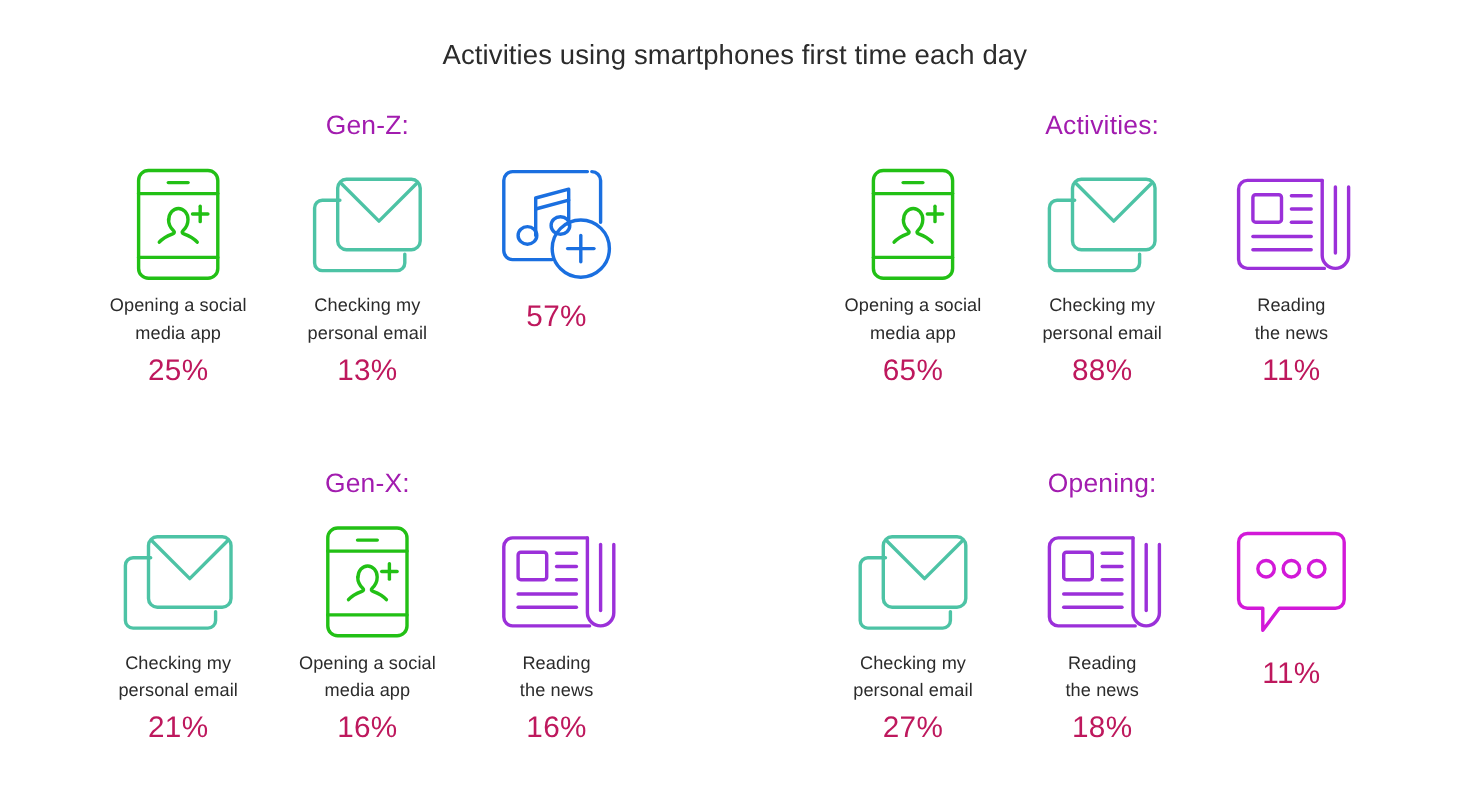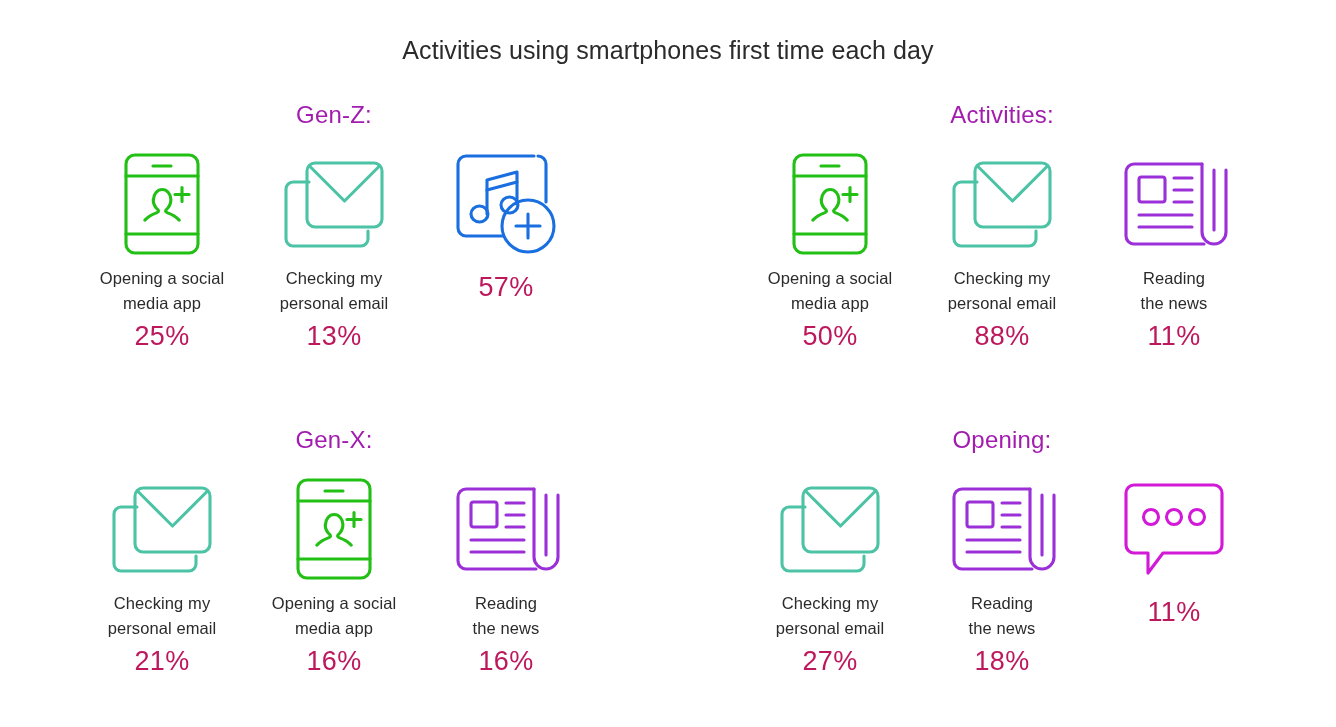--- a/index.html
+++ b/index.html
@@ -170,21 +170,21 @@
                 <line x1="3" y1="82" x2="75" y2="82" fill="none" stroke="#22C015" stroke-width="3.1" stroke-linecap="round" stroke-linejoin="round"></line>
                 <line x1="30" y1="14" x2="48" y2="14" fill="none" stroke="#22C015" stroke-width="3.1" stroke-linecap="round" stroke-linejoin="round"></line>
                 <path d="M30.5 47.5 a8.7 10 0 1 1 17.4 0 c0 5.6 -2.6 8.4 -4.6 10.2 c-1.2 1.1 -0.8 2.3 0.8 2.9 c5.4 2 9.6 4.6 12.2 7.6" fill="none" stroke="#22C015" stroke-width="3.1" stroke-linecap="round" stroke-linejoin="round"></path>
                 <path d="M30.2 47.5 c0 5.6 2.6 8.4 4.6 10.2 c1.2 1.1 0.8 2.3 -0.8 2.9 c-5.4 2 -9.6 4.6 -12.2 7.6" fill="none" stroke="#22C015" stroke-width="3.1" stroke-linecap="round" stroke-linejoin="round"></path>
                 <line x1="52" y1="42.5" x2="66" y2="42.5" fill="none" stroke="#22C015" stroke-width="3.1" stroke-linecap="round" stroke-linejoin="round"></line>
                 <line x1="59" y1="35.5" x2="59" y2="49.5" fill="none" stroke="#22C015" stroke-width="3.1" stroke-linecap="round" stroke-linejoin="round"></line>
               </svg>
             </div>
             <div class="item-label">Opening a social
 media app</div>
-            <div class="item-value">50%</div>
+            <div class="item-value">65%</div>
           </div>
           <div class="item">
             <div class="icon-box">
               <svg viewBox="0 0 104 92" width="100%" height="100%" preserveAspectRatio="xMidYMid meet" role="img" aria-hidden="true">
                 <path d="M27 24 H11 a7 7 0 0 0 -7 7 V81 a7 7 0 0 0 7 7 H79 a7 7 0 0 0 7 -7 V73" fill="none" stroke="#4DC3A5" stroke-width="3.1" stroke-linecap="round" stroke-linejoin="round"></path>
                 <rect x="25" y="5" width="75" height="64" rx="8" ry="8" fill="none" stroke="#4DC3A5" stroke-width="3.1" stroke-linecap="round" stroke-linejoin="round"></rect>
                 <path d="M28.5 9 L62.5 43 L96.5 9" fill="none" stroke="#4DC3A5" stroke-width="3.1" stroke-linecap="round" stroke-linejoin="round"></path>
               </svg>
             </div>
             <div class="item-label">Checking my

